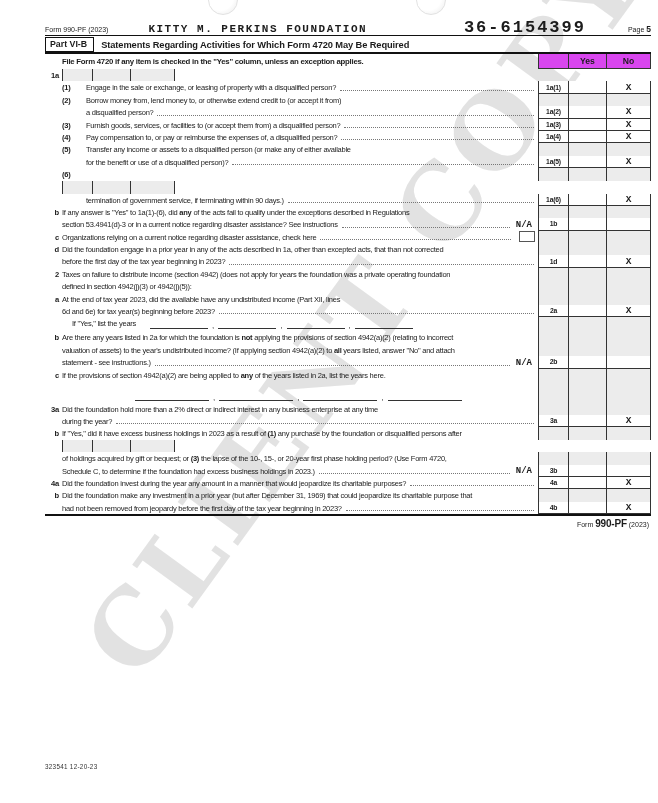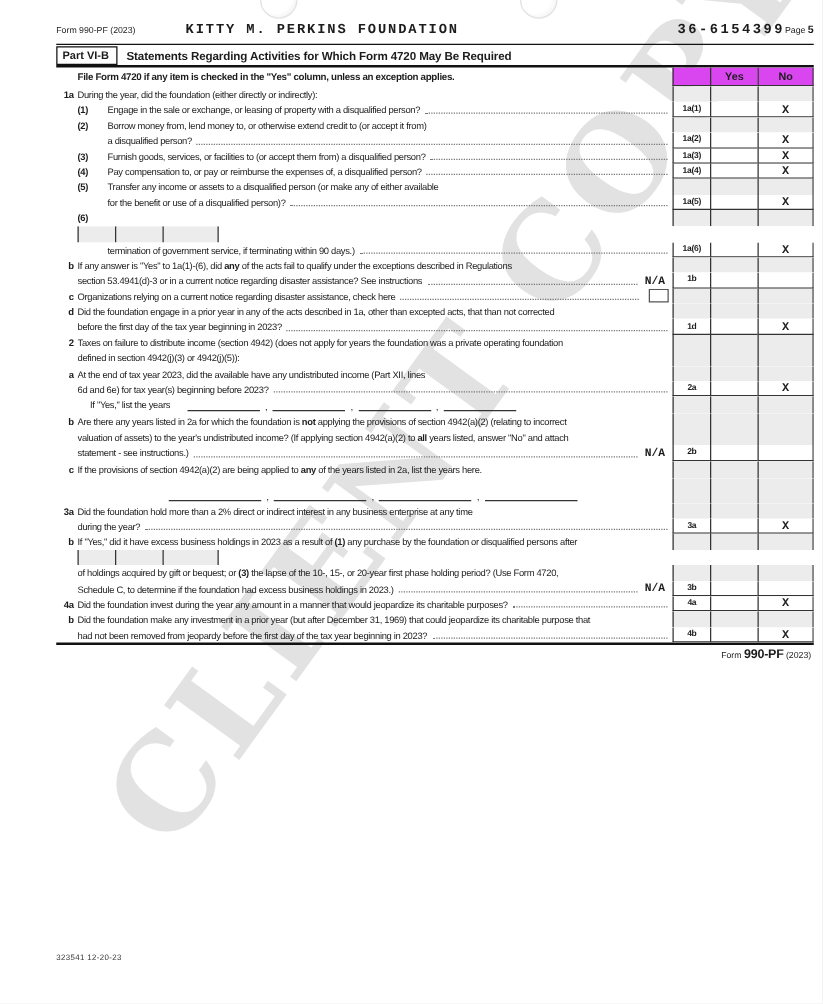--- a/index.html
+++ b/index.html
@@ -15,21 +15,21 @@
              font-family:"DejaVu Serif","Liberation Serif",serif;font-weight:bold;
              font-size:102px;letter-spacing:6px;color:#c6c6c6;opacity:.5;white-space:nowrap;
              z-index:0;pointer-events:none;}
   .content{position:relative;z-index:1;padding:18px 7px 0 45px;}
   
   .tophdr{display:flex;align-items:baseline;height:15px;}
   .form-no{font-size:7px;}
   .org{font-family:"Liberation Mono","DejaVu Sans Mono",monospace;font-weight:bold;
        font-size:11px;letter-spacing:1.5px;margin-left:40px;}
   .ein{font-family:"Liberation Mono","DejaVu Sans Mono",monospace;font-weight:bold;
-       font-size:11px;letter-spacing:2px;margin-left:auto;}
+       font-size:17px;letter-spacing:2px;margin-left:auto;margin-right:42px;}
   .pg{font-size:7px;}
   .pg b{font-size:8.5px;}
   .toprule{border-top:1.6px solid #111;margin-top:2px;}
   
   .partbar{display:flex;align-items:center;height:15px;border-bottom:2.2px solid #111;margin-top:1px;}
   .partbox{border:1.3px solid #111;font-weight:bold;font-size:8.8px;padding:0 6px 1px 4px;
            height:12px;line-height:12px;}
   .parttitle{font-weight:bold;font-size:9.3px;margin-left:7px;letter-spacing:-0.1px;}
   
   .qtable{border-bottom:2px solid #111;}
@@ -98,23 +98,20 @@
         </div>
         <div class="cells">
           <div class="c lb"></div>
           <div class="c ys">Yes</div>
           <div class="c no">No</div>
         </div>
       </div>
       <div id="rows-host">
           <div class="row shade">
             <div class="n0">1a</div>
-            <div class="body">
-              <div class="seg"><span>During the year, did the foundation (either directly or indirectly):</span></div>
-            </div>
             <div class="cells">
               <div class="c lb"></div>
               <div class="c ys"></div>
               <div class="c no"></div>
             </div>
           </div>
           <div class="row ans">
             <div class="n0"></div>
             <div class="body">
               <div class="n1">(1)</div>

